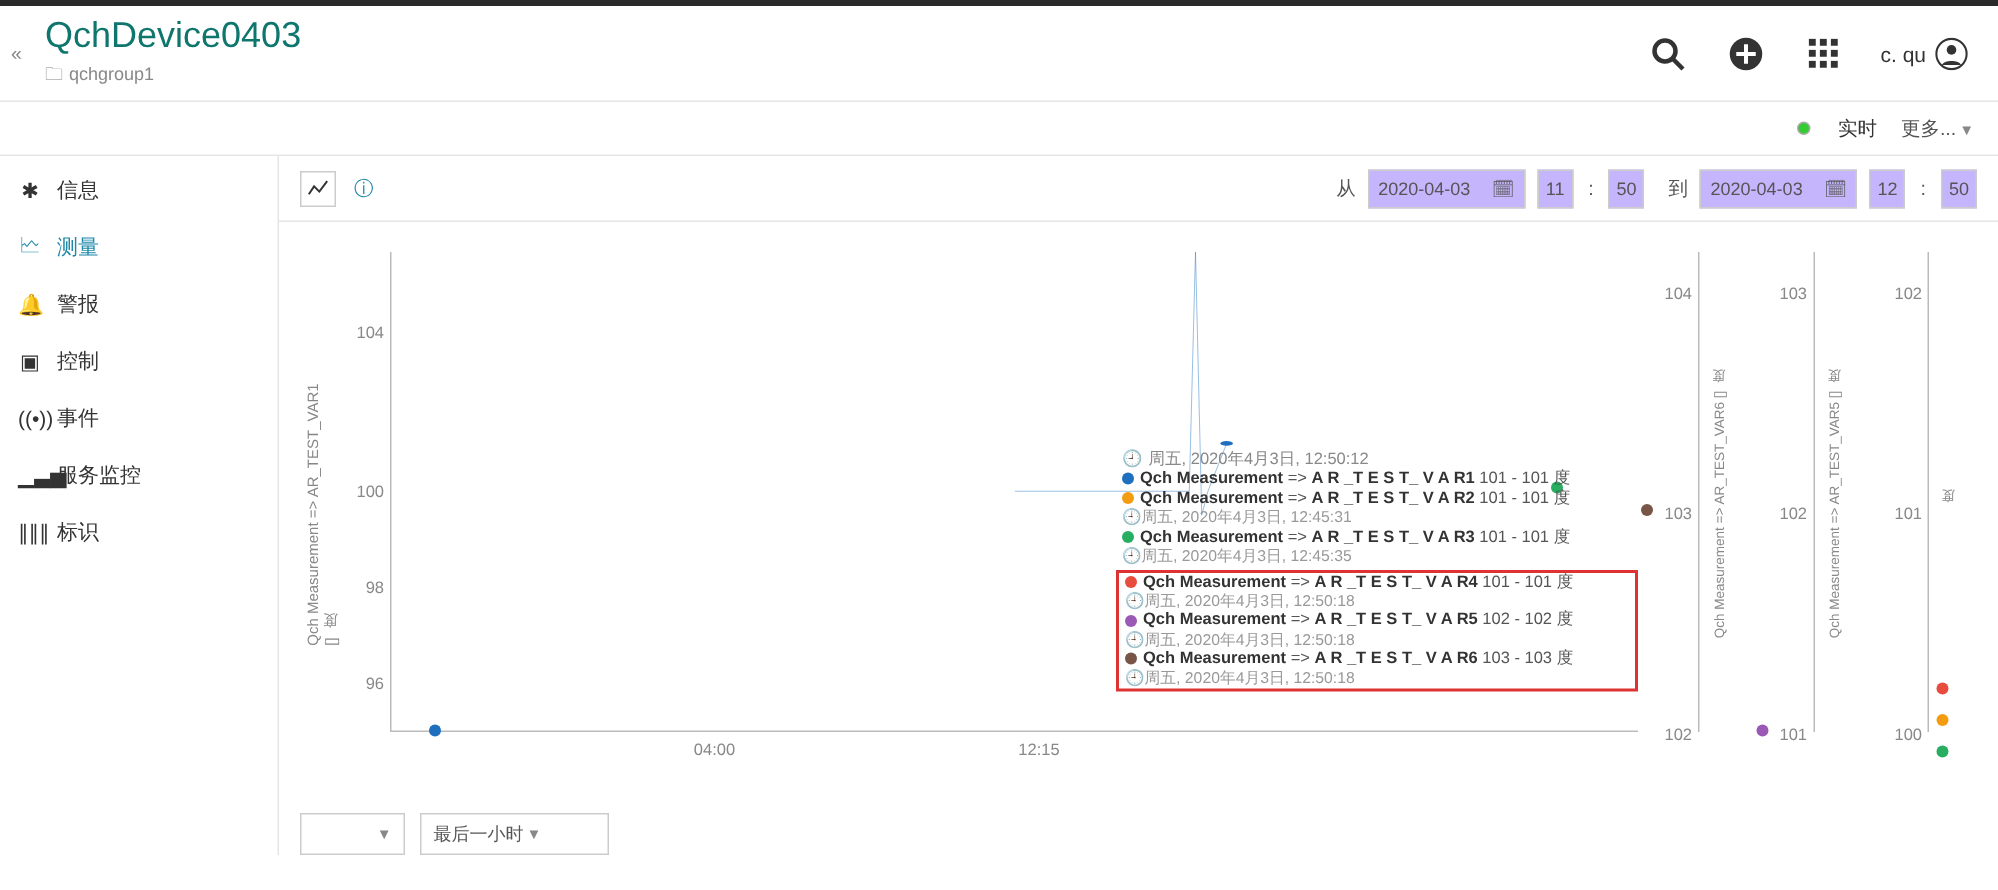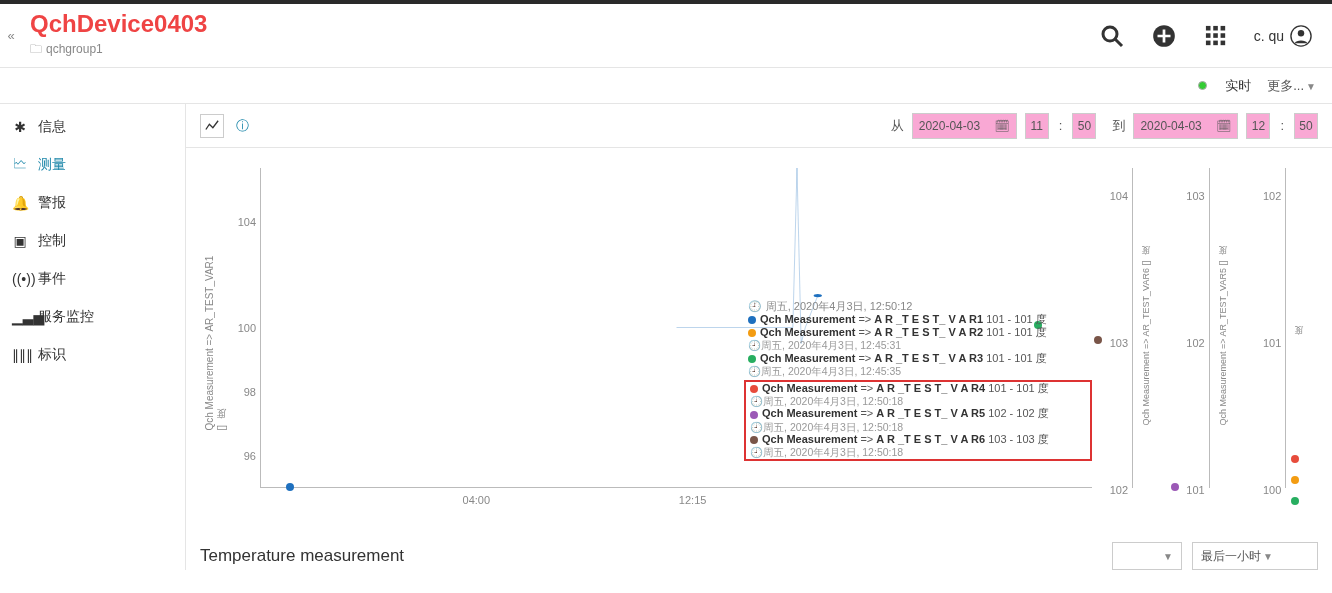--- a/index.html
+++ b/index.html
@@ -1,21 +1,21 @@
 <!DOCTYPE html>
 <html><head>
 <meta charset="utf-8">
 <style>
   * { box-sizing: border-box; margin: 0; padding: 0; }
   body { font-family: "Segoe UI", Arial, sans-serif; font-size: 13px; color: #333; background: #fff; width: 1332px; }
   .topbar-strip { height: 4px; background: #2a2a2a; }
   .header { display: flex; align-items: center; height: 64px; padding: 0 20px 0 0; border-bottom: 1px solid #e5e5e5; }
   .collapse-btn { width: 22px; text-align: center; color: #888; cursor: pointer; }
   .title-block { flex: 0 0 auto; padding-left: 8px; }
-  .title { font-size: 24px; font-weight: 700; color: #ef4444; }
+  .title { font-size: 24px; font-weight: 400; color: #0f766e; }
   .breadcrumb { font-size: 12px; color: #888; margin-top: 2px; }
   .breadcrumb .folder-icon { margin-right: 4px; }
   .header-spacer { flex: 1; }
   .header-actions { display: flex; align-items: center; gap: 24px; }
   .icon-btn { width: 28px; height: 28px; display: flex; align-items: center; justify-content: center; cursor: pointer; }
   .user-chip { display: flex; align-items: center; gap: 6px; font-size: 14px; color: #333; cursor: pointer; }
   .user-chip svg { fill: #333; }
   .subheader { display: flex; justify-content: flex-end; align-items: center; height: 36px; padding: 0 16px; border-bottom: 1px solid #e5e5e5; gap: 16px; }
   .realtime-indicator { display: flex; align-items: center; gap: 18px; font-size: 13px; }
   .dot-green { width: 9px; height: 9px; border-radius: 50%; background: #33cc33; border: 1px solid #aaa; }
@@ -25,21 +25,21 @@
   .sidebar { width: 186px; border-right: 1px solid #e5e5e5; padding-top: 4px; }
   .sidebar-item { display: flex; align-items: center; height: 38px; padding: 0 12px; gap: 10px; font-size: 14px; color: #333; cursor: pointer; }
   .sidebar-item.active { color: #1e88aa; }
   .sidebar-item .s-icon { width: 16px; text-align: center; color: inherit; }
   .main { flex: 1; position: relative; }
   .toolbar-row { display: flex; align-items: center; height: 44px; padding: 0 14px; border-bottom: 1px solid #e5e5e5; gap: 10px; }
   .toolbar-row .left-icons { display: flex; gap: 12px; align-items: center; }
   .chart-type-icon { width: 24px; height: 24px; border: 1px solid #ccc; display: flex; align-items: center; justify-content: center; cursor: pointer; }
   .help-icon { color: #1e88aa; cursor: pointer; }
   .toolbar-row .range-controls { margin-left: auto; display: flex; align-items: center; gap: 8px; font-size: 13px; color: #555; }
-  .input-box { height: 26px; border: 1px solid #ccc; background: #f9a8d4; padding: 0 6px; font-size: 12px; display: flex; align-items: center; }
+  .input-box { height: 26px; border: 1px solid #ccc; background: #c4b5fd; padding: 0 6px; font-size: 12px; display: flex; align-items: center; }
   .input-date { width: 105px; justify-content: space-between; }
   .input-sm { width: 24px; justify-content: center; }
   .colon { padding: 0 2px; }
   .chart-area { position: relative; height: 380px; padding: 20px 10px 10px 10px; display: flex; }
   .main-chart { flex: 1; position: relative; }
   .y-axis-label { position: absolute; left: 8px; top: 50%; transform: translateY(-50%) rotate(180deg); writing-mode: vertical-rl; font-size: 10px; color: #888; }
   .y-ticks { position: absolute; left: 32px; top: 0; bottom: 30px; width: 28px; text-align: right; font-size: 11px; color: #888; }
   .y-tick { position: absolute; right: 0; transform: translateY(-50%); }
   .plot { position: absolute; left: 64px; right: 0; top: 0; bottom: 30px; border-left: 1px solid #bbb; border-bottom: 1px solid #bbb; }
   .plot svg { position: absolute; inset: 0; width: 100%; height: 100%; overflow: visible; }
@@ -272,21 +272,20 @@
           <div class="mini-tick" style="top:92%">100</div>
           <div class="mini-label">度</div>
           <span class="mini-dot" style="left:36px;top:82%;background:#e74c3c"></span>
           <span class="mini-dot" style="left:36px;top:88%;background:#f39c12"></span>
           <span class="mini-dot" style="left:36px;top:94%;background:#27ae60"></span>
         </div>
       </div>
     </div>
 
     <div class="footer-row">
-      <div class="footer-title">Temperature measurement</div>
       <div class="select-box" style="width:70px;justify-content:flex-end">
           <span class="dropdown-caret">▼</span>
         </div>
       <div class="select-box" style="width:126px;justify-content:flex-start">
           <span>最后一小时</span>
           <span class="dropdown-caret">▼</span>
         </div>
     </div>
   </div>
 </div>

